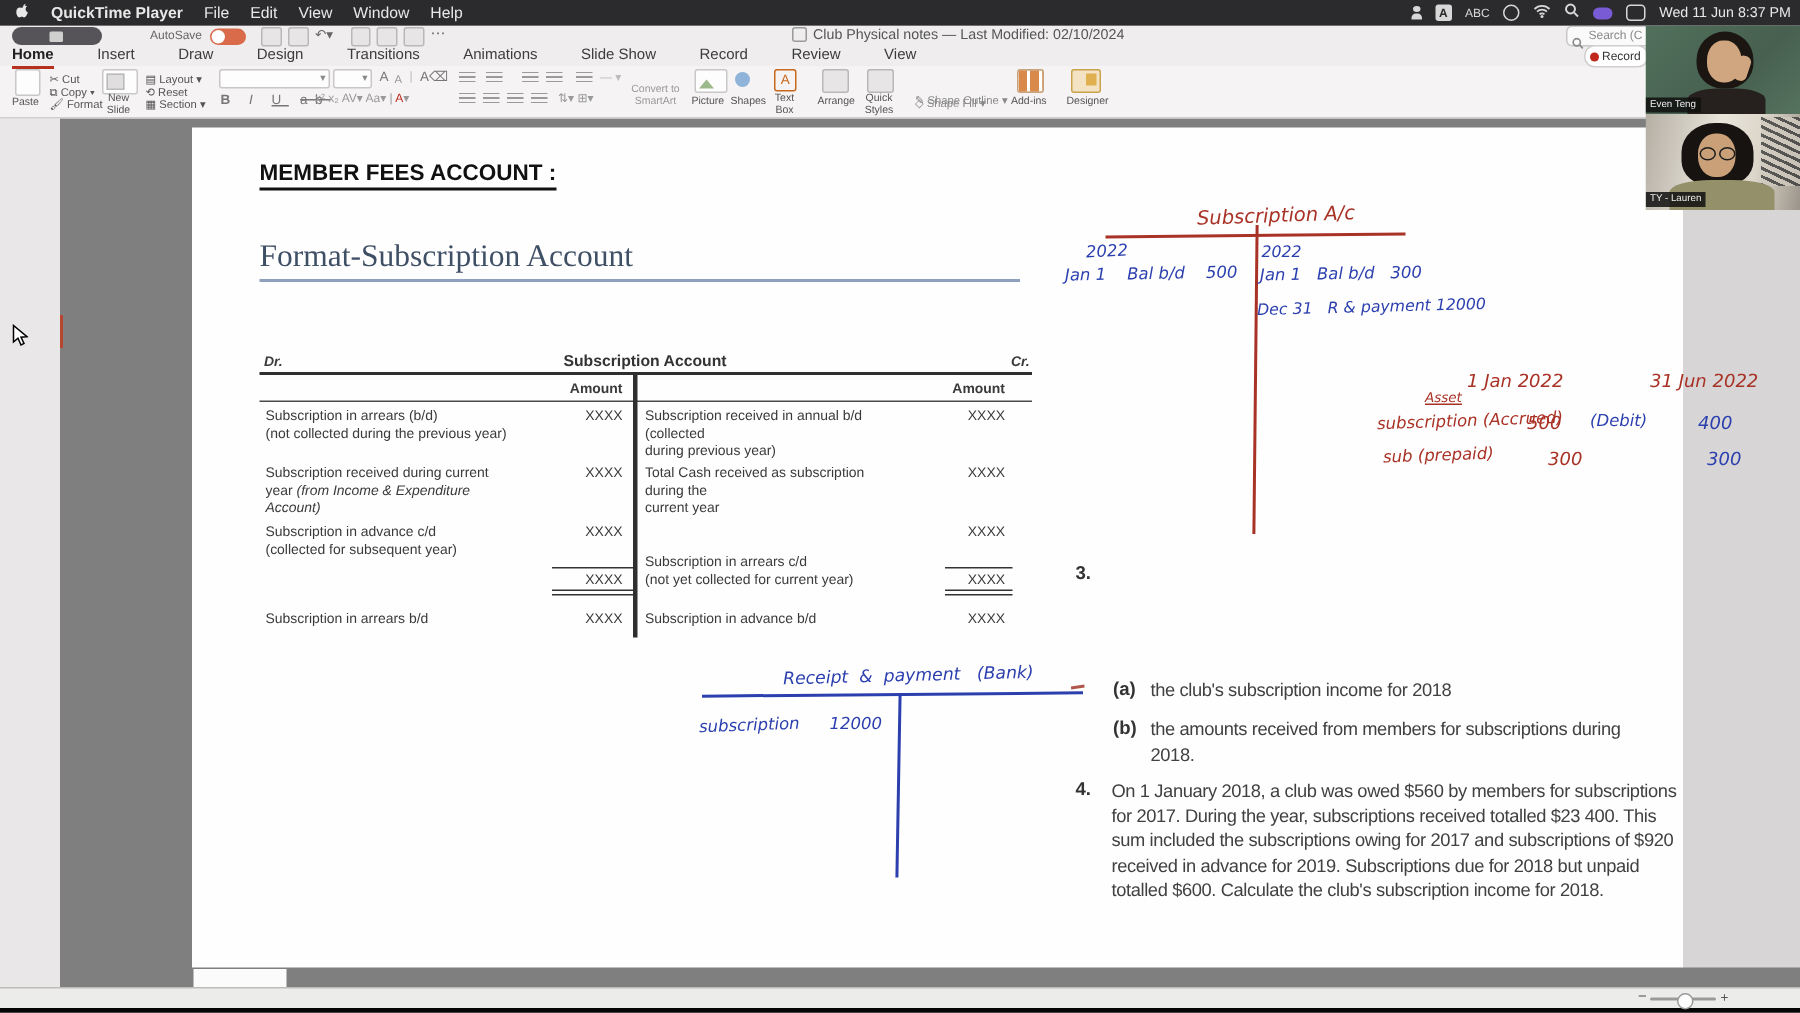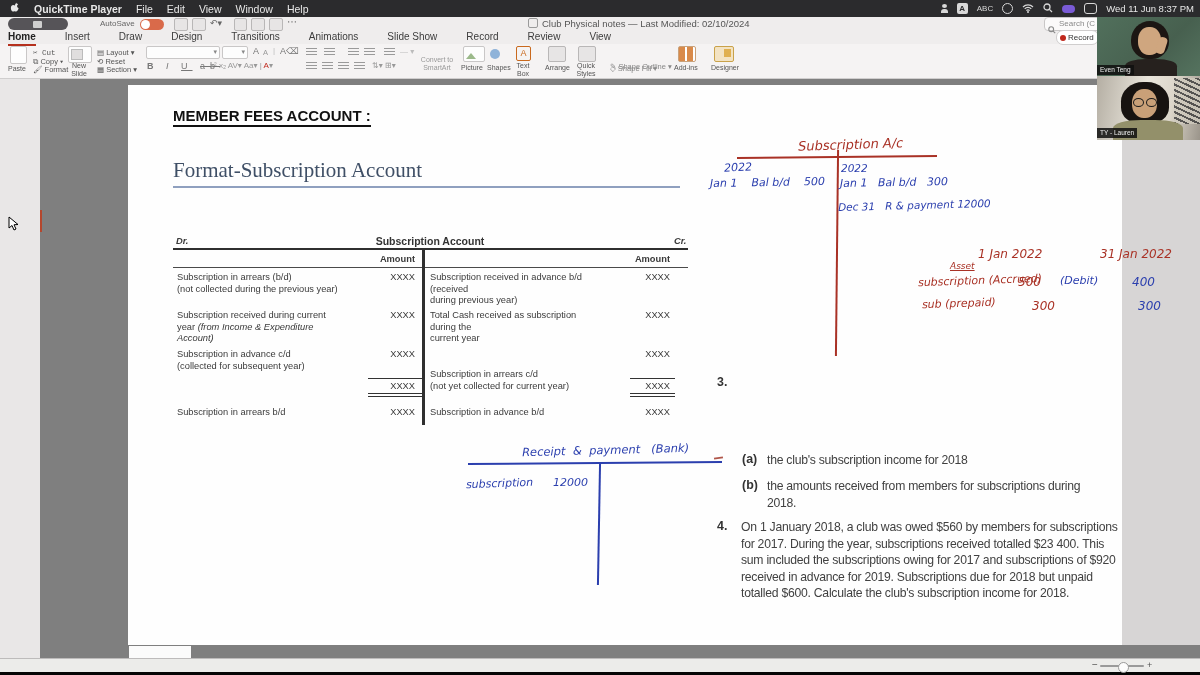--- a/index.html
+++ b/index.html
@@ -126,21 +126,21 @@
   </div>
   <span class="a" style="left:1056px;top:30px;width:41px;height:13px;background:#fff;border:1px solid #d0cece;border-radius:7px;overflow:hidden;z-index:6;">
     <span style="position:absolute;left:3px;top:3.5px;width:6px;height:6px;background:#c0281c;border-radius:50%;"></span>
     <span style="position:absolute;left:11px;top:1.5px;font-size:8px;color:#333;white-space:nowrap;">Record</span>
   </span>
 
   <div class="a toolbar"></div>
 
   <span class="a icbox" style="left:10px;top:46px;width:15px;height:16px;z-index:6;"></span>
   <span class="a tlabel" style="left:8px;top:65px;z-index:6;">Paste</span>
-  <span class="a tsmall" style="left:33px;top:48px;z-index:6;font-family:Liberation Mono, monospace;">✂ <span>Cut</span></span>
+  <span class="a tsmall" style="left:33px;top:48px;z-index:6;">✂ <span>Cut</span></span>
   <span class="a tsmall" style="left:33px;top:56.5px;z-index:6;">⧉ <span>Copy</span> ▾</span>
   <span class="a tsmall" style="left:33px;top:65px;z-index:6;">🖌︎ <span>Format</span></span>
   <span class="sep" style="left:62px;"></span>
 
   <span class="a icbox" style="left:68px;top:46px;width:22px;height:15px;z-index:6;">
       <span style="position:absolute;left:2px;top:2px;width:10px;height:9px;background:#e0dede;border:1px solid #bbb;"></span>
     </span>
   <span class="a tlabel" style="left:64px;top:62px;width:30px;text-align:center;z-index:6;">New Slide</span>
   <span class="a tsmall" style="left:97px;top:48px;z-index:6;">▤ <span>Layout</span> ▾</span>
   <span class="a tsmall" style="left:97px;top:56.5px;z-index:6;">⟲ <span>Reset</span></span>
@@ -254,21 +254,21 @@
   <span class="a" style="left:300px;top:235px;width:260px;text-align:center;font-size:10.5px;font-weight:bold;color:#333;z-index:2;">Subscription Account</span>
   <span class="a tbl" style="left:674px;top:236px;font-style:italic;font-weight:bold;z-index:2;">Cr.</span>
   <div class="a" style="left:173px;top:248px;width:515px;height:2px;background:#2f2f2f;z-index:2;"></div>
   <span class="a amt" style="left:355px;top:254px;width:60px;font-weight:bold;z-index:2;">Amount</span>
   <span class="a amt" style="left:610px;top:254px;width:60px;font-weight:bold;z-index:2;">Amount</span>
   <div class="a" style="left:173px;top:267px;width:515px;height:1px;background:#4a4a4a;z-index:2;"></div>
   <div class="a" style="left:422px;top:248px;width:3px;height:177px;background:#2f2f2f;z-index:2;"></div>
 
   <div class="a tbl" style="left:177px;top:272px;width:168px;z-index:2;"><span>Subscription in arrears (b/d)</span><br><span>(not collected during the previous year)</span></div>
   <span class="a amt" style="left:355px;top:272px;width:60px;z-index:2;">XXXX</span>
-  <div class="a tbl" style="left:430px;top:272px;width:172px;z-index:2;"><span>Subscription received in advance b/d (received</span><br><span>during previous year)</span></div>
+  <div class="a tbl" style="left:430px;top:272px;width:172px;z-index:2;"><span>Subscription received in annual b/d (collected</span><br><span>during previous year)</span></div>
   <span class="a amt" style="left:610px;top:272px;width:60px;z-index:2;">XXXX</span>
 
   <div class="a tbl" style="left:177px;top:310px;width:168px;z-index:2;"><span>Subscription received during current year </span><span style="font-style:italic">(from Income &amp; Expenditure Account)</span></div>
   <span class="a amt" style="left:355px;top:310px;width:60px;z-index:2;">XXXX</span>
   <div class="a tbl" style="left:430px;top:310px;width:172px;z-index:2;"><span>Total Cash received as subscription during the</span><br><span>current year</span></div>
   <span class="a amt" style="left:610px;top:310px;width:60px;z-index:2;">XXXX</span>
 
   <div class="a tbl" style="left:177px;top:349px;width:168px;z-index:2;"><span>Subscription in advance c/d</span><br><span>(collected for subsequent year)</span></div>
   <span class="a amt" style="left:355px;top:349px;width:60px;z-index:2;">XXXX</span>
   <div class="a tbl" style="left:430px;top:349px;width:172px;z-index:2;margin-top:20px;"><span>Subscription in arrears c/d</span><br><span>(not yet collected for current year)</span></div>
@@ -299,21 +299,21 @@
   <span class="a hw red" style="left:798px;top:137px;font-size:13px;transform:rotate(-2deg);z-index:3;">Subscription  A/c</span>
   <div class="a" style="left:737px;top:156px;width:200px;height:1.5px;background:#a93226;transform:rotate(-0.6deg);z-index:3;"></div>
   <div class="a" style="left:836px;top:150px;width:1.5px;height:206px;background:#a93226;transform:rotate(0.6deg);z-index:3;"></div>
   <span class="a hw blue" style="left:724px;top:161px;font-size:11px;transform:rotate(-3deg);z-index:3;">2022</span>
   <span class="a hw blue pre" style="left:710px;top:176px;font-size:11px;transform:rotate(-1deg);z-index:3;">Jan 1    Bal b/d    500</span>
   <span class="a hw blue" style="left:841px;top:162px;font-size:10.5px;z-index:3;">2022</span>
   <span class="a hw blue pre" style="left:840px;top:176px;font-size:11px;transform:rotate(-1deg);z-index:3;">Jan 1   Bal b/d   300</span>
   <span class="a hw blue pre" style="left:838px;top:199px;font-size:10.5px;transform:rotate(-1.5deg);z-index:3;">Dec 31   R &amp; payment 12000</span>
 
   <span class="a hw red" style="left:978px;top:247px;font-size:12px;z-index:3;">1 Jan 2022</span>
-  <span class="a hw red" style="left:1100px;top:247px;font-size:12px;z-index:3;">31 Jan 2022</span>
+  <span class="a hw red" style="left:1100px;top:247px;font-size:12px;z-index:3;">31 Jun 2022</span>
   <span class="a hw red" style="left:950px;top:261px;font-size:9px;text-decoration:underline;z-index:3;">Asset</span>
   <span class="a hw red" style="left:918px;top:274px;font-size:11px;transform:rotate(-2deg);z-index:3;">subscription (Accrued)</span>
   <span class="a hw red" style="left:1018px;top:275px;font-size:12px;z-index:3;">500</span>
   <span class="a hw blue" style="left:1060px;top:274px;font-size:11px;z-index:3;">(Debit)</span>
   <span class="a hw blue" style="left:1132px;top:275px;font-size:12px;z-index:3;">400</span>
   <span class="a hw red" style="left:922px;top:297px;font-size:11px;transform:rotate(-2deg);z-index:3;">sub (prepaid)</span>
   <span class="a hw red" style="left:1032px;top:299px;font-size:12px;z-index:3;">300</span>
   <span class="a hw blue" style="left:1138px;top:299px;font-size:12px;z-index:3;">300</span>
 
   <span class="a hw blue pre" style="left:522px;top:443px;font-size:11.5px;transform:rotate(-1.5deg);z-index:3;">Receipt  &amp;  payment   (Bank)</span>

